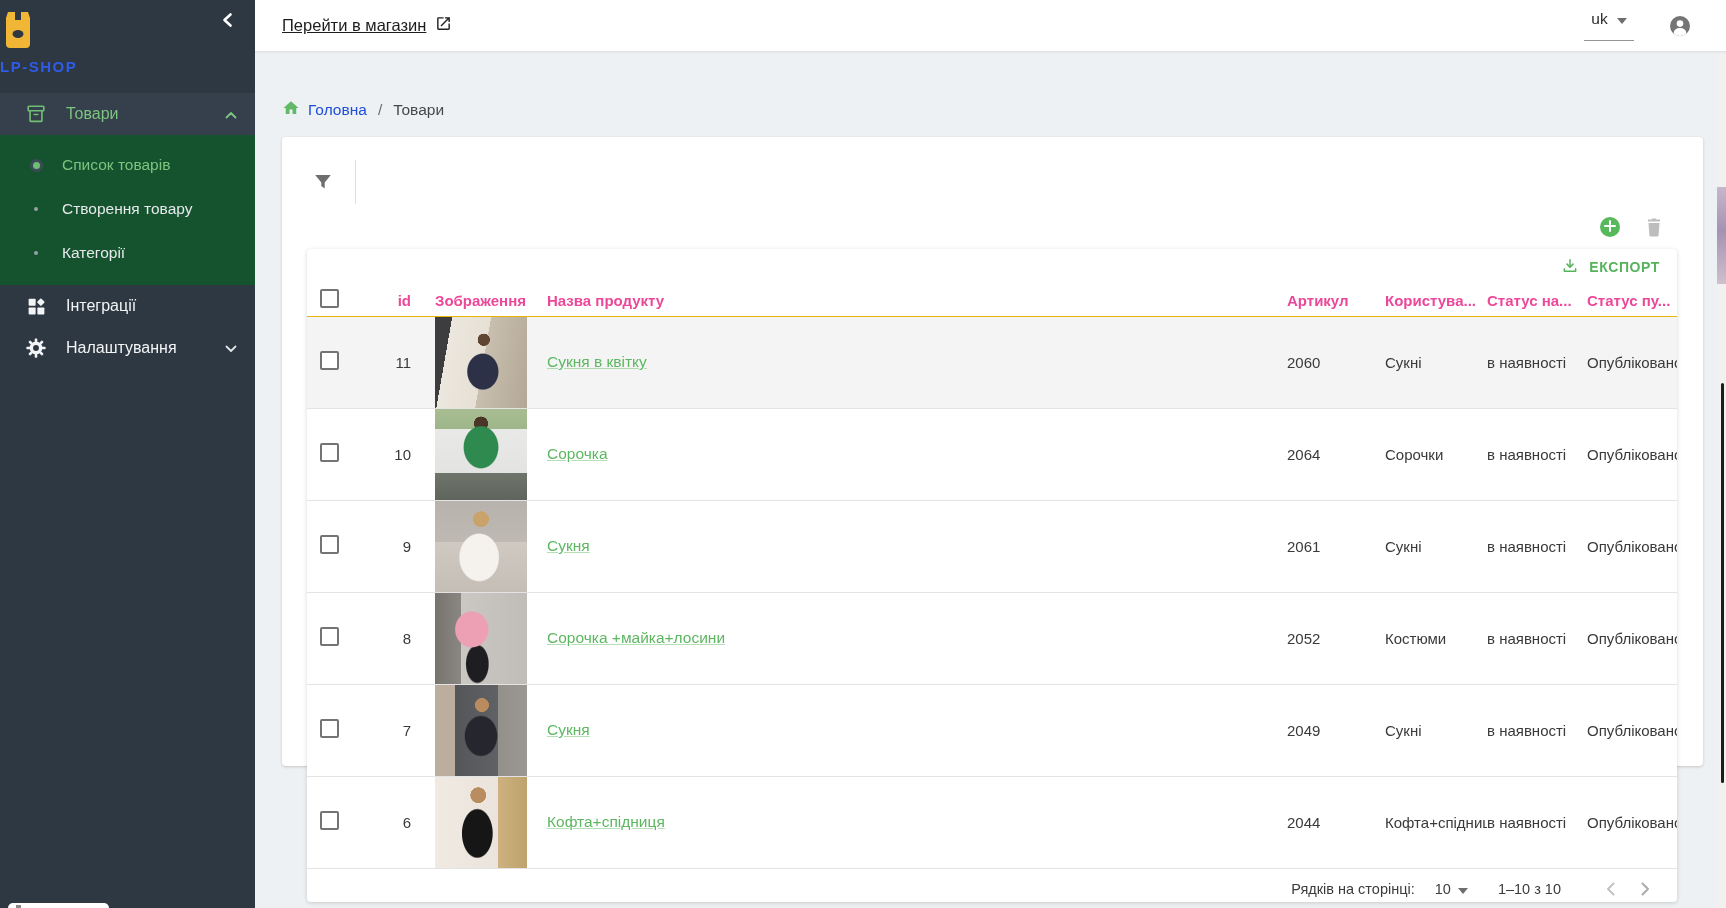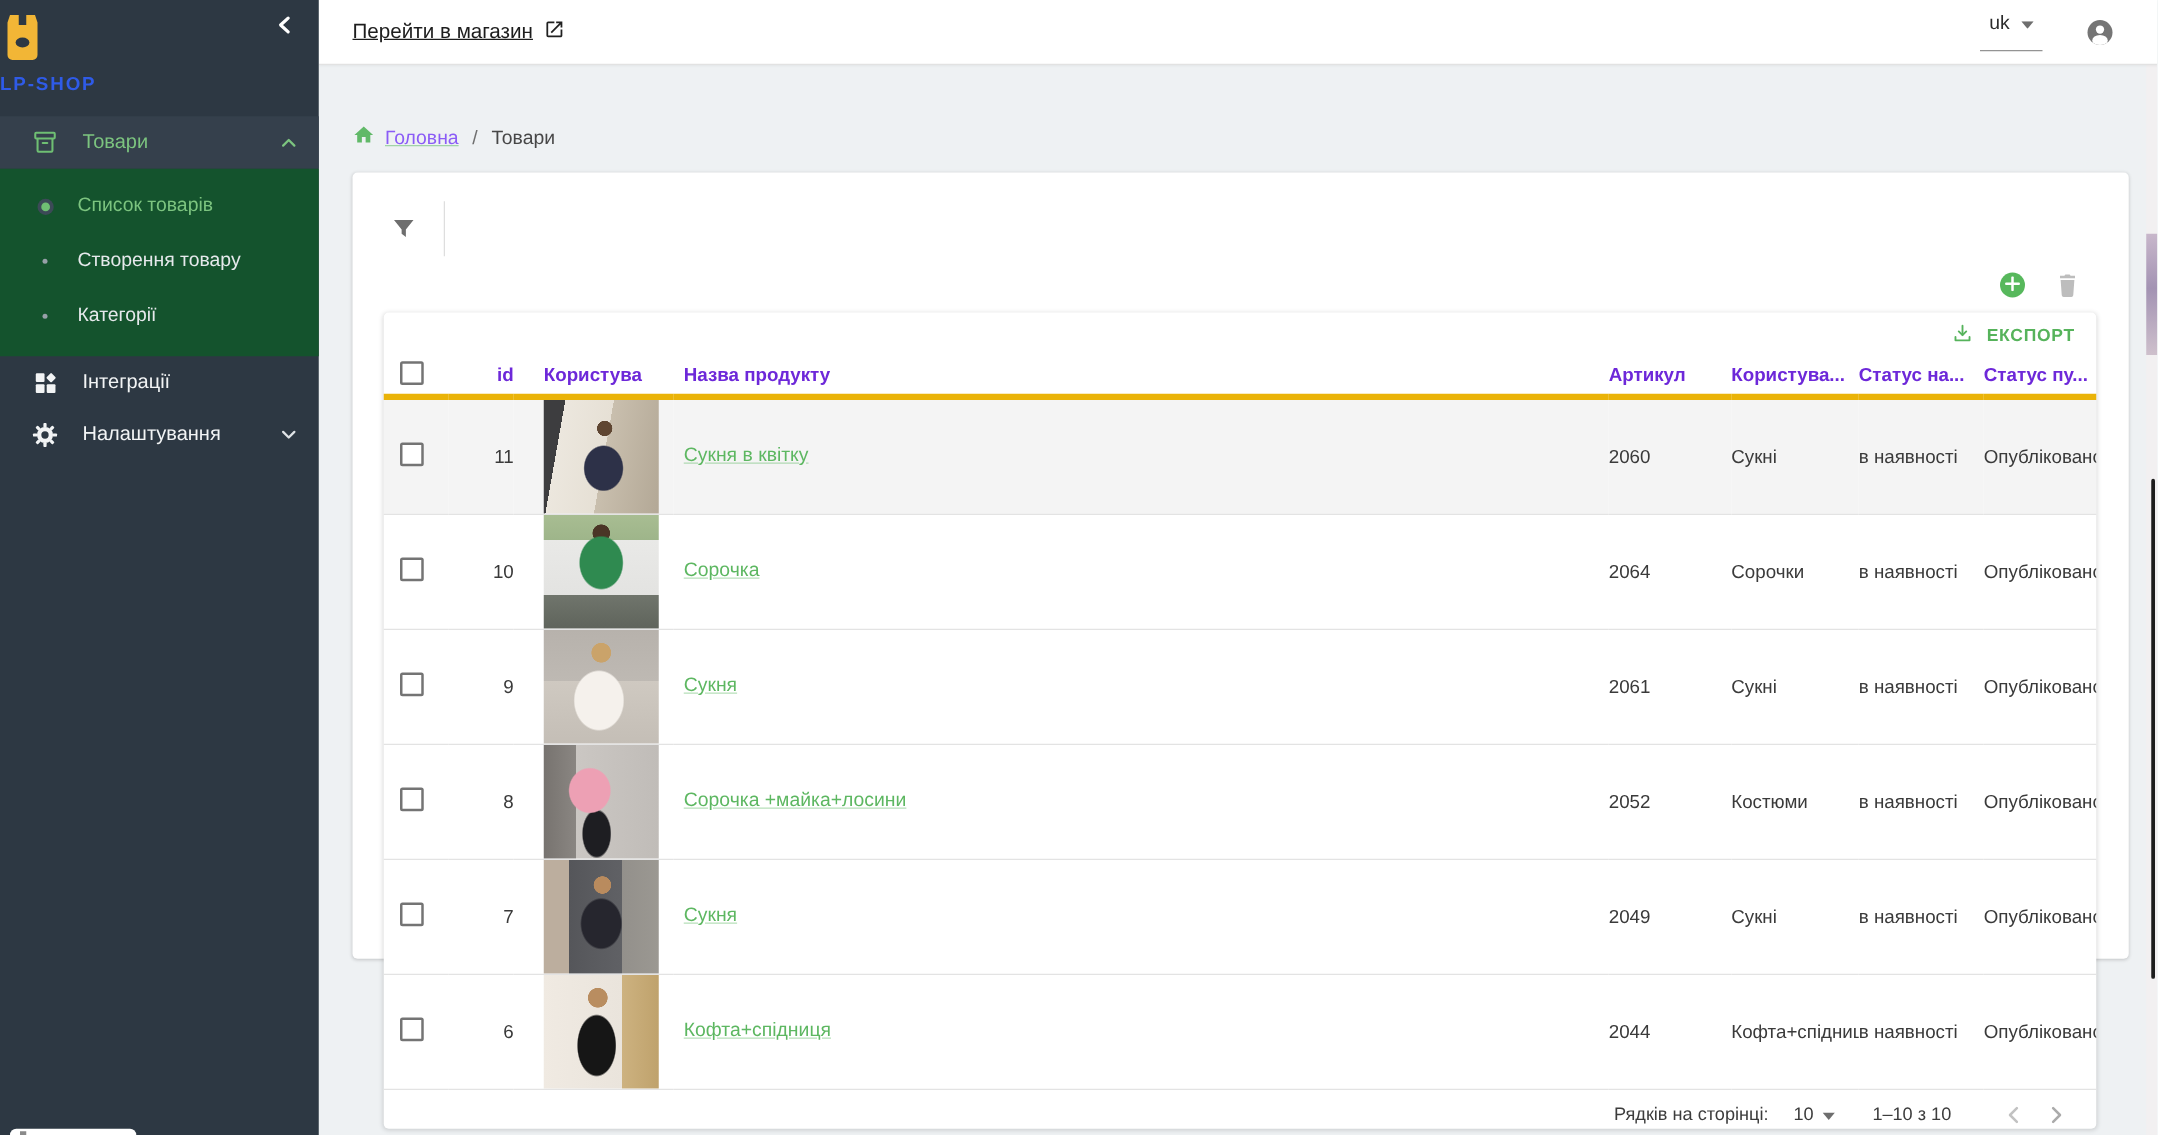--- a/index.html
+++ b/index.html
@@ -33,36 +33,36 @@
   .topbar{height:52px;background:#fff;display:flex;align-items:center;padding:0 34px 0 27px;border-bottom:1px solid #e2e2e2;box-shadow:0 1px 2px rgba(0,0,0,.05);z-index:2;}
   .store-link{display:flex;align-items:center;gap:9px;color:#1d1d1d;font-size:16.5px;text-decoration:underline;cursor:pointer;}
   .topbar-right{margin-left:auto;display:flex;align-items:center;}
   .lang-select{display:flex;flex-direction:column;align-items:center;cursor:pointer;margin-right:34px;}
   .lang-row{display:flex;align-items:center;gap:9px;font-size:15.5px;color:#2b2b2b;padding:0 2px;}
   .lang-underline{margin-top:12px;width:50px;border-bottom:1px solid #949494;}
   .avatar-btn{width:24px;height:24px;cursor:pointer;background:none;border:none;padding:0;}
 
   .content{position:relative;flex:1;}
   .breadcrumb{display:flex;align-items:center;gap:8px;margin:16px 0 0 27px;font-size:15.5px;}
-  .crumb-link{color:#8b5cf6;display:flex;align-items:center;gap:8px;text-decoration:underline;text-decoration-color:rgba(97,185,104,.55);cursor:pointer;}
+  .crumb-link{color:#1d4ed8;display:flex;align-items:center;gap:8px;text-decoration-color:rgba(97,185,104,.55);cursor:pointer;}
   .crumb-sep{color:#6f6f6f;margin:0 3px;}
   .crumb-current{color:#474747;}
 
   .card{position:relative;margin:16px 14px 0 27px;width:1421px;height:629px;background:#fff;border-radius:4px;box-shadow:0 1px 3px rgba(0,0,0,.18);}
   .filter-btn{position:absolute;left:29px;top:33px;width:24px;height:24px;cursor:pointer;background:none;border:none;padding:0;}
   .toolbar-divider{position:absolute;left:73px;top:23px;width:1px;height:44px;background:#dedede;}
   .add-btn{position:absolute;left:1318px;top:80px;width:20px;height:20px;border-radius:50%;background:#57b85c;border:none;cursor:pointer;display:flex;align-items:center;justify-content:center;padding:0;}
   .trash-btn{position:absolute;left:1360px;top:78px;width:24px;height:24px;background:none;border:none;padding:0;cursor:pointer;}
 
   .paper{position:absolute;left:25px;top:112px;width:1370px;height:653px;background:#fff;border-radius:4px;box-shadow:0 1px 4px rgba(0,0,0,.16);}
   .export-row{height:36px;display:flex;align-items:center;justify-content:flex-end;gap:10px;padding-right:11px;}
   .export-btn{display:flex;align-items:center;gap:10px;background:none;border:none;color:#56b35b;font-size:14px;font-weight:bold;letter-spacing:.6px;cursor:pointer;font-family:"Liberation Sans",sans-serif;}
 
   table.grid{width:100%;border-collapse:collapse;table-layout:fixed;}
-  .grid th{font-size:15px;font-weight:bold;color:#6d28d9;text-align:left;height:31px;padding:0;border-bottom:5px solid #eab308;white-space:nowrap;overflow:hidden;}
+  .grid th{font-size:15px;font-weight:bold;color:#ec4899;text-align:left;height:31px;padding:0;border-bottom:1px solid #eab308;white-space:nowrap;overflow:hidden;}
   .grid td{font-size:15px;color:#3a3a3a;height:91px;padding:0;border-bottom:1px solid #e3e3e3;white-space:nowrap;overflow:hidden;}
   .col-cb{padding-left:13px !important;}
   .col-id{text-align:right !important;}
   .col-img{padding-left:24px !important;}
   .col-name{padding-left:8px !important;}
   tr.hl td{background:#f4f4f4;}
   .checkbox{display:inline-block;width:19px;height:19px;border:2px solid #747474;border-radius:2px;background:#fff;cursor:pointer;}
   .thumb{display:block;width:92px;height:91px;}
   .plink{color:#5db761;font-size:15.5px;text-decoration:underline;text-decoration-color:rgba(93,183,97,.45);cursor:pointer;}
 
@@ -287,21 +287,21 @@
                 <col style="width:748px">
               <col style="width:98px">
                 <col style="width:102px">
                 <col style="width:100px">
                 <col style="width:90px">
             </colgroup>
             <thead>
               <tr>
                 <th class="col-cb"><span class="checkbox"></span></th>
                 <th class="col-id">id</th>
-                <th class="col-img">Користува</th>
+                <th class="col-img">Зображення</th>
                 <th class="col-name">Назва продукту</th>
                 <th>Артикул</th>
                 <th>Користува...</th>
                 <th>Статус на...</th>
                 <th>Статус пу...</th>
               </tr>
             </thead>
             <tbody>
               <tr class="hl">
                 <td class="col-cb"><span class="checkbox"></span></td>

